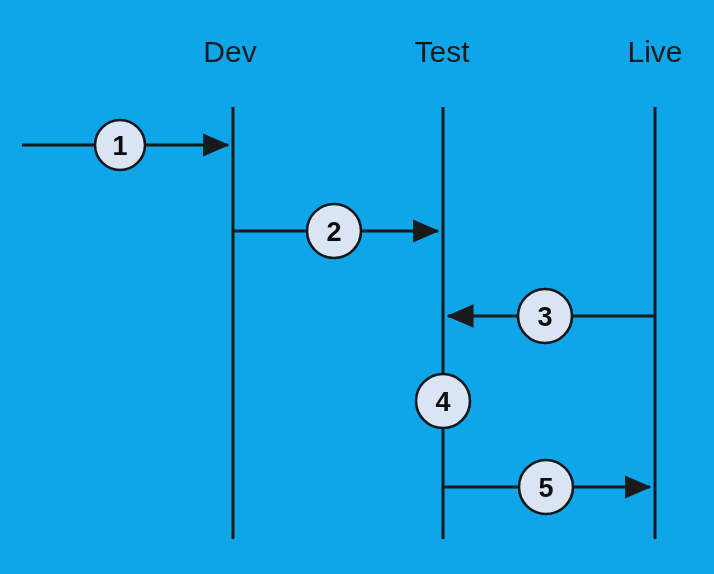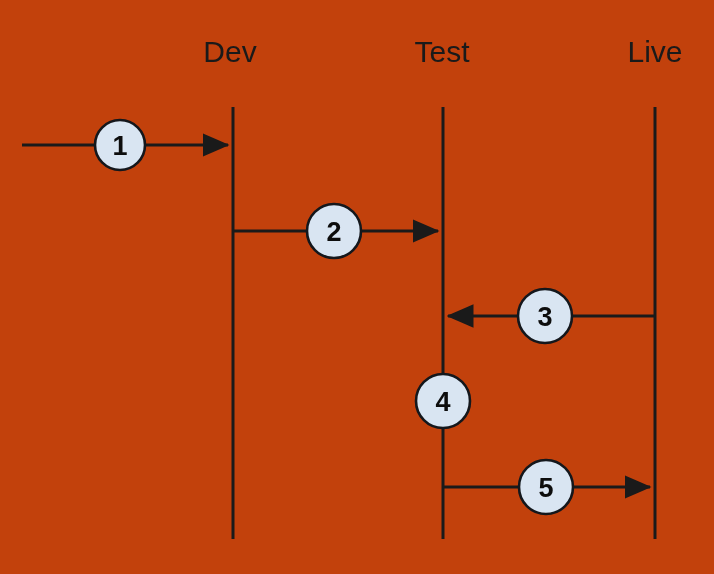--- a/index.html
+++ b/index.html
@@ -7,21 +7,21 @@
     padding: 0;
     background: #ffffff;
   }
   body {
     font-family: "Liberation Sans", sans-serif;
   }
   #canvas {
     position: relative;
     width: 714px;
     height: 574px;
-    background: #c2410c;
+    background: #0ea5e9;
     overflow: hidden;
   }
   #diagram {
     position: absolute;
     left: 0;
     top: 0;
   }
   .lane-label {
     font-family: "Liberation Sans", sans-serif;
     font-size: 30px;

